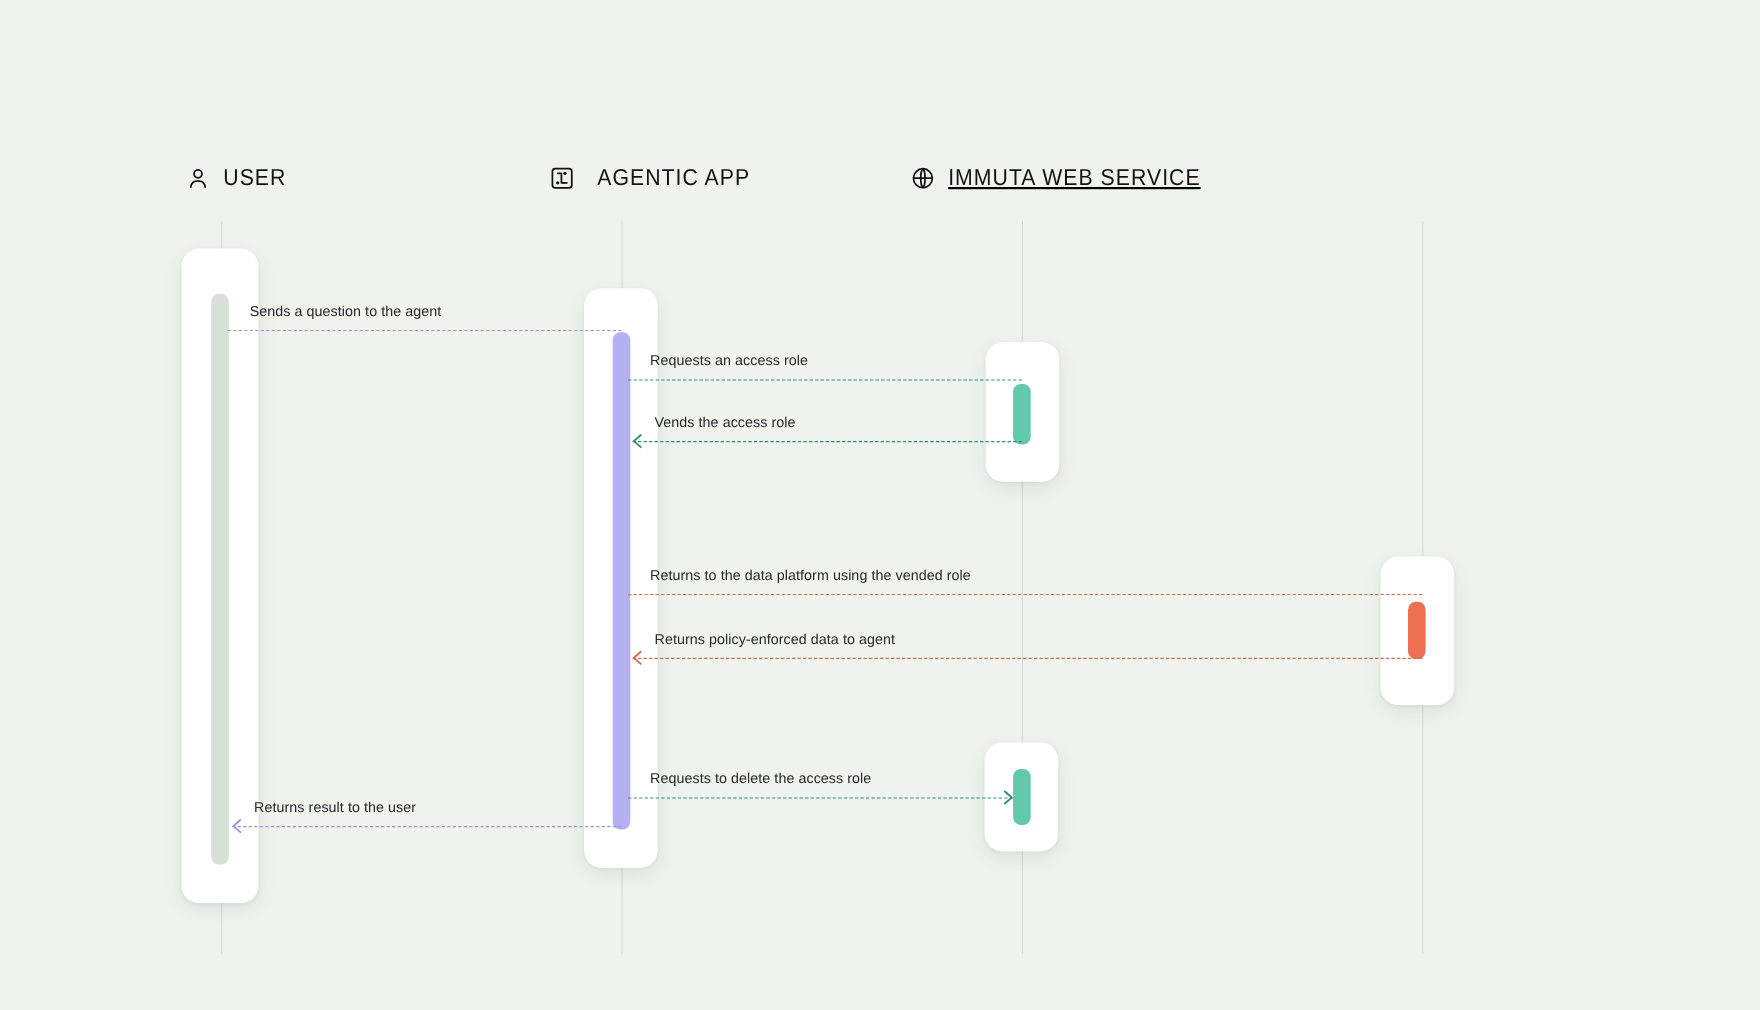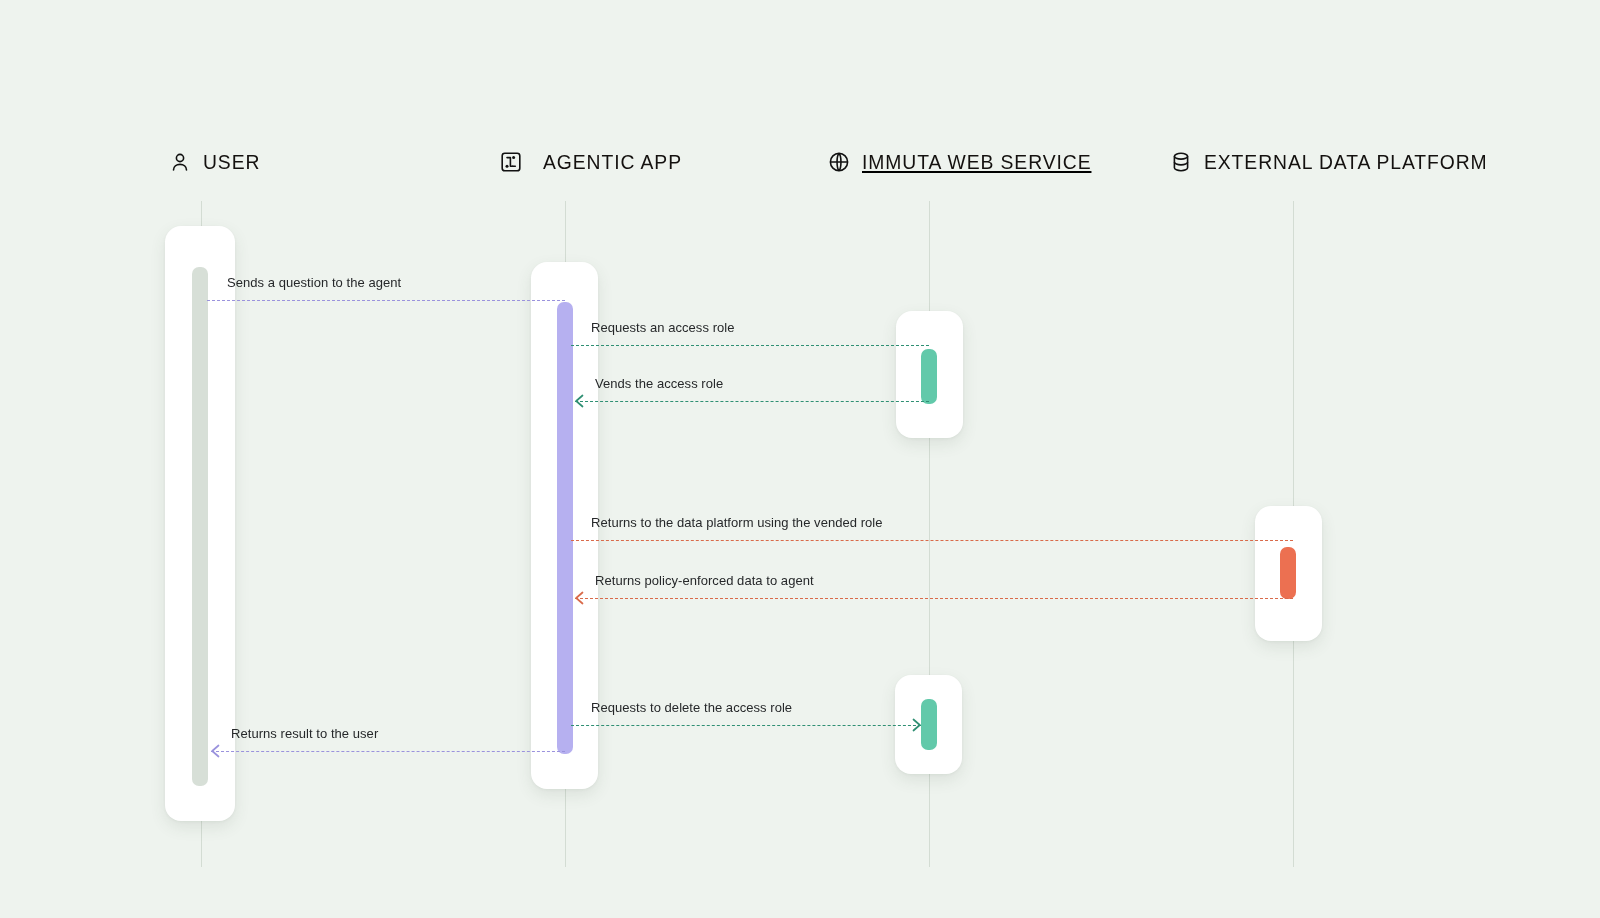--- a/index.html
+++ b/index.html
@@ -83,30 +83,20 @@
   <div class="hdr" style="left:827px;text-decoration:underline;">
     <span class="ico">
       <svg viewBox="0 0 24 24" fill="none" stroke="currentColor" stroke-width="1.6">
         <circle cx="12" cy="12" r="8.6"></circle>
           <path d="M3.4 12h17.2M12 3.4c2.6 2.6 2.6 14.6 0 17.2M12 3.4c-2.6 2.6-2.6 14.6 0 17.2"></path>
       </svg>
     </span>
     <span class="lbl">IMMUTA WEB SERVICE</span>
   </div>
 
-  <div class="hdr" style="left:1169px;">
-    <span class="ico">
-      <svg viewBox="0 0 24 24" fill="none" stroke="currentColor" stroke-width="1.6">
-        <ellipse cx="12" cy="6.2" rx="6.6" ry="2.9"></ellipse>
-        <path d="M5.4 6.2v11.6c0 1.6 3 2.9 6.6 2.9s6.6-1.3 6.6-2.9V6.2"></path>
-        <path d="M5.4 12c0 1.6 3 2.9 6.6 2.9s6.6-1.3 6.6-2.9"></path>
-      </svg>
-    </span>
-    <span class="lbl">EXTERNAL DATA PLATFORM</span>
-  </div>
 
   <div class="lifeline" style="left:201px;"></div>
   <div class="lifeline" style="left:565px;"></div>
   <div class="lifeline" style="left:929px;"></div>
   <div class="lifeline" style="left:1293px;"></div>
 
   <div class="card" style="left:165px;top:182px;width:70px;height:595px;"></div>
   <div class="bar" style="left:192px;top:223px;width:16px;height:519px;background:#d7dfd7;"></div>
 
   <div class="card" style="left:531px;top:218px;width:67px;height:527px;"></div>

